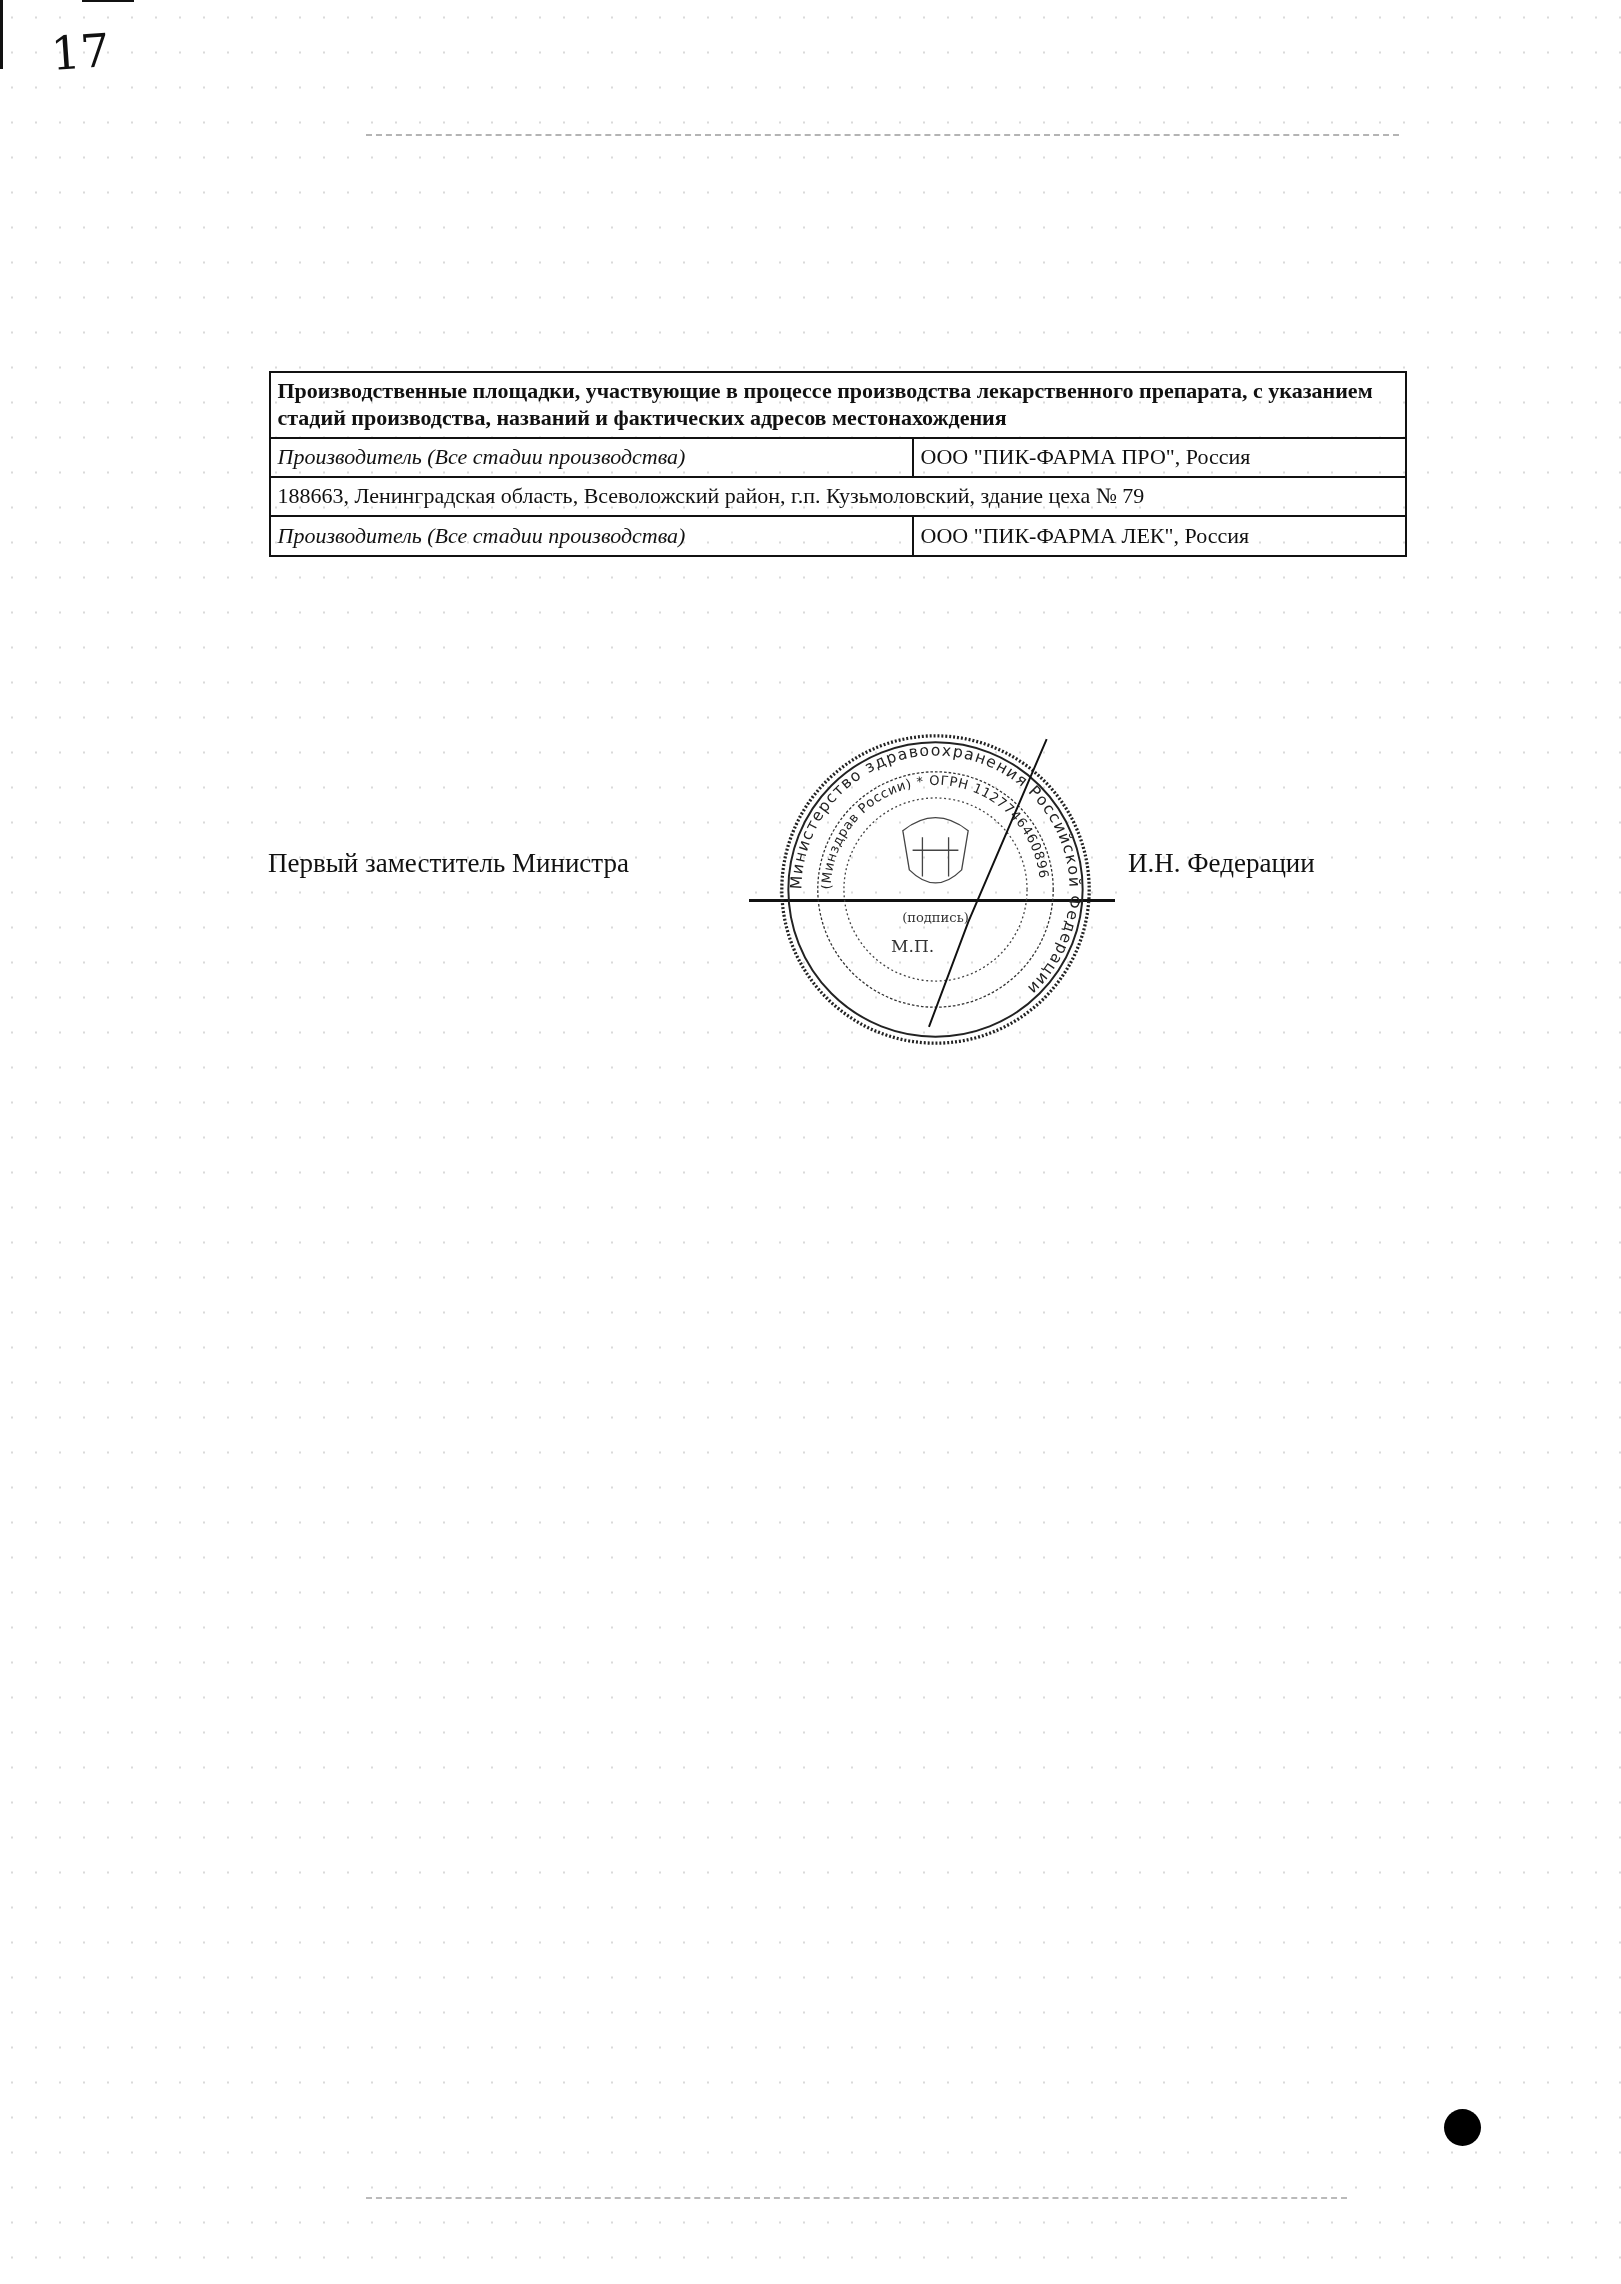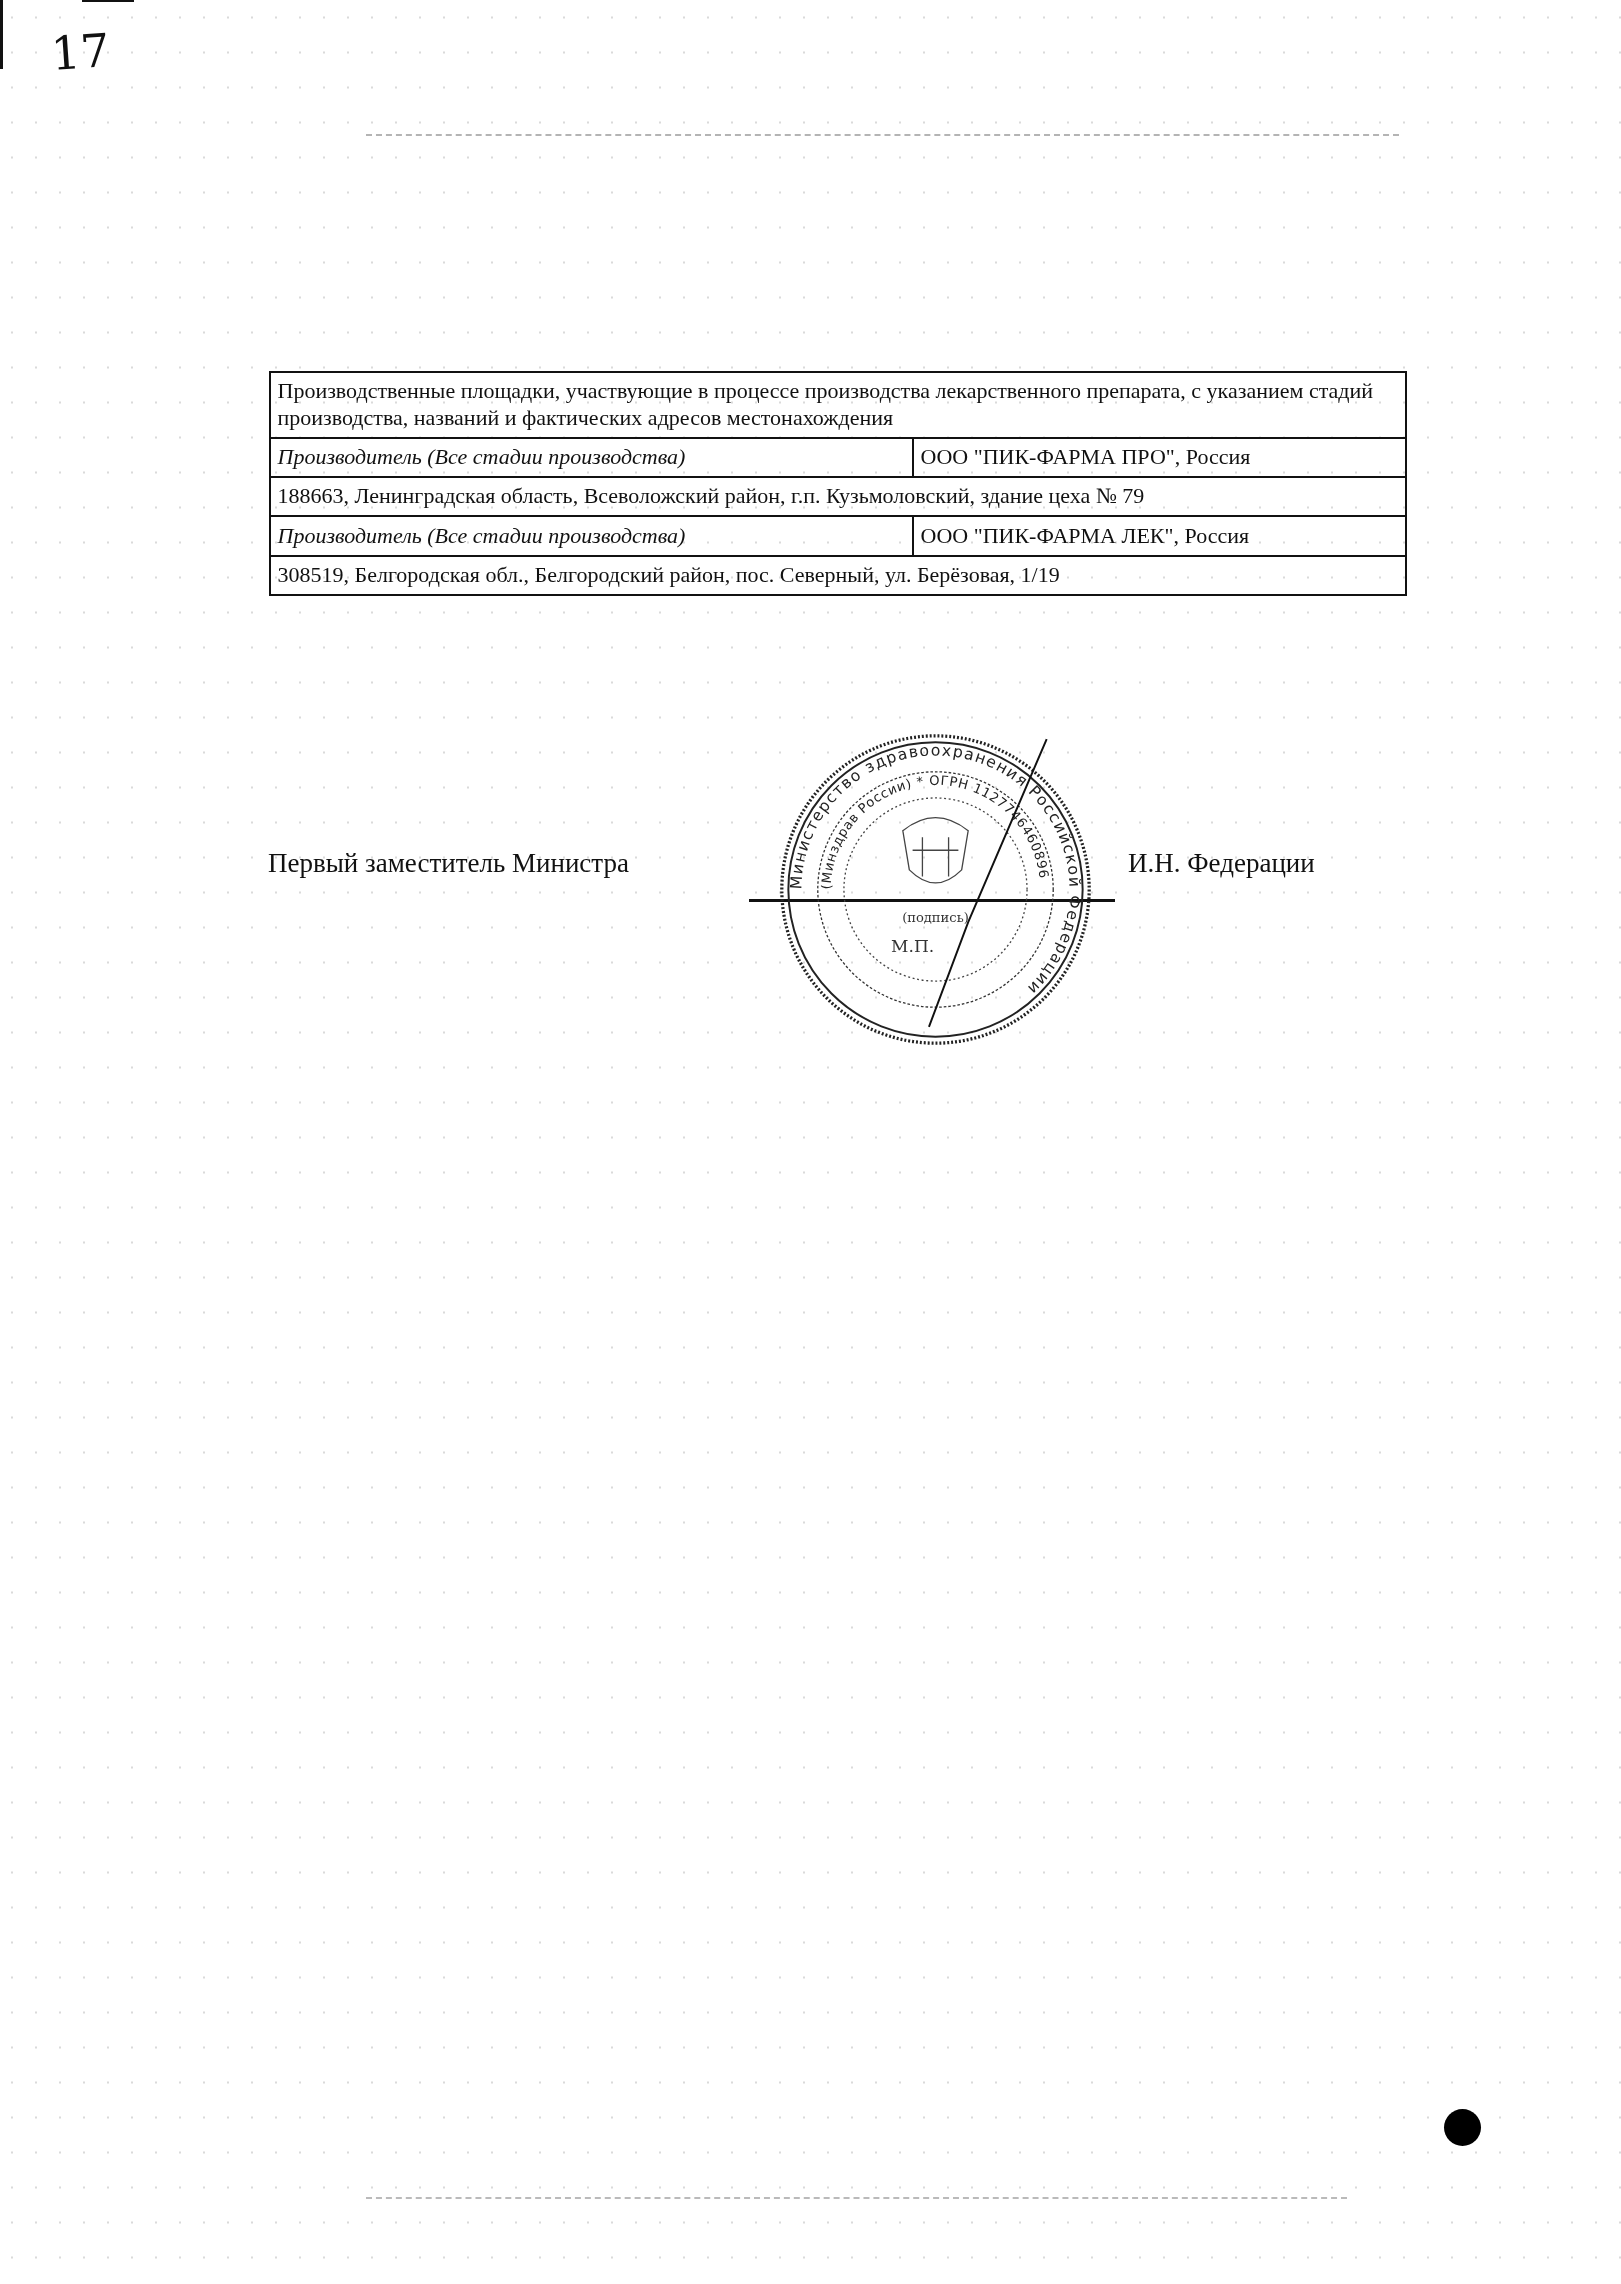--- a/index.html
+++ b/index.html
@@ -9,21 +9,21 @@
   .handmark { position: absolute; left: 51px; top: 25px; font-size: 46px; font-family: "DejaVu Serif", serif; transform: rotate(-4deg); }
   .leftbar { position: absolute; left: 0; top: 0; width: 3.3px; height: 69px; background: #111; }
   .topdash { position: absolute; left: 82px; top: 0; width: 52px; height: 2px; background: #111; }
   .guilloche { position: absolute; border-top: 2px dashed #777; opacity: .55; }
   .dots { position: absolute; inset: 0; pointer-events: none;
           background-image: radial-gradient(#555 0.7px, transparent 1px);
           background-size: 24px 35px; opacity: .22; }
   .title { position: absolute; left: 0; right: 0; top: 149px; text-align: center; font-size: 24px; letter-spacing: 0.1px; }
   table.sites { position: absolute; left: 269px; top: 371px; width: 1138px; border-collapse: collapse; font-size: 22px; }
   table.sites td { border: 2px solid #111; padding: 5.2px 6.5px; line-height: 1.22; vertical-align: middle; }
-  .hdr { font-weight: normal; margin-left: 29px; }
+  .hdr { font-weight: bold; margin-left: 29px; }
   .role { font-style: italic; width: 628px; }
   .sign { position: absolute; top: 848px; font-size: 27px; font-weight: normal; }
   .sign-left { left: 268px; }
   .sign-right { left: 1128px; }
   .sign-line { position: absolute; left: 749px; top: 899px; width: 366px; height: 2.6px; background: #111; }
   .stamp { position: absolute; left: 772px; top: 726px; width: 327px; height: 327px; }
   .dot { position: absolute; left: 1444px; top: 2109px; width: 37px; height: 37px; border-radius: 50%; background: #000; }
   .botline { position: absolute; left: 366px; top: 2197px; width: 981px; height: 0; border-top: 2px dashed #777; opacity: .5; }
 </style>
 </head>
@@ -46,23 +46,20 @@
     <tr>
       <td class="role">Производитель (Все стадии производства)</td>
       <td>ООО "ПИК-ФАРМА ПРО", Россия</td>
     </tr>
     <tr>
       <td colspan="2">188663, Ленинградская область, Всеволожский район, г.п. Кузьмоловский, здание цеха № 79</td>
     </tr>
     <tr>
       <td class="role">Производитель (Все стадии производства)</td>
       <td>ООО "ПИК-ФАРМА ЛЕК", Россия</td>
-    </tr>
-    <tr>
-      <td colspan="2">308519, Белгородская обл., Белгородский район, пос. Северный, ул. Берёзовая, 1/19</td>
     </tr>
   </tbody>
     </table>
 
   <div class="sign sign-left">Первый заместитель Министра</div>
   <div class="sign-line"></div>
   <div class="sign sign-right">И.Н. Федерации</div>
 
   <svg class="stamp" viewBox="0 0 500 500">
     <defs>

